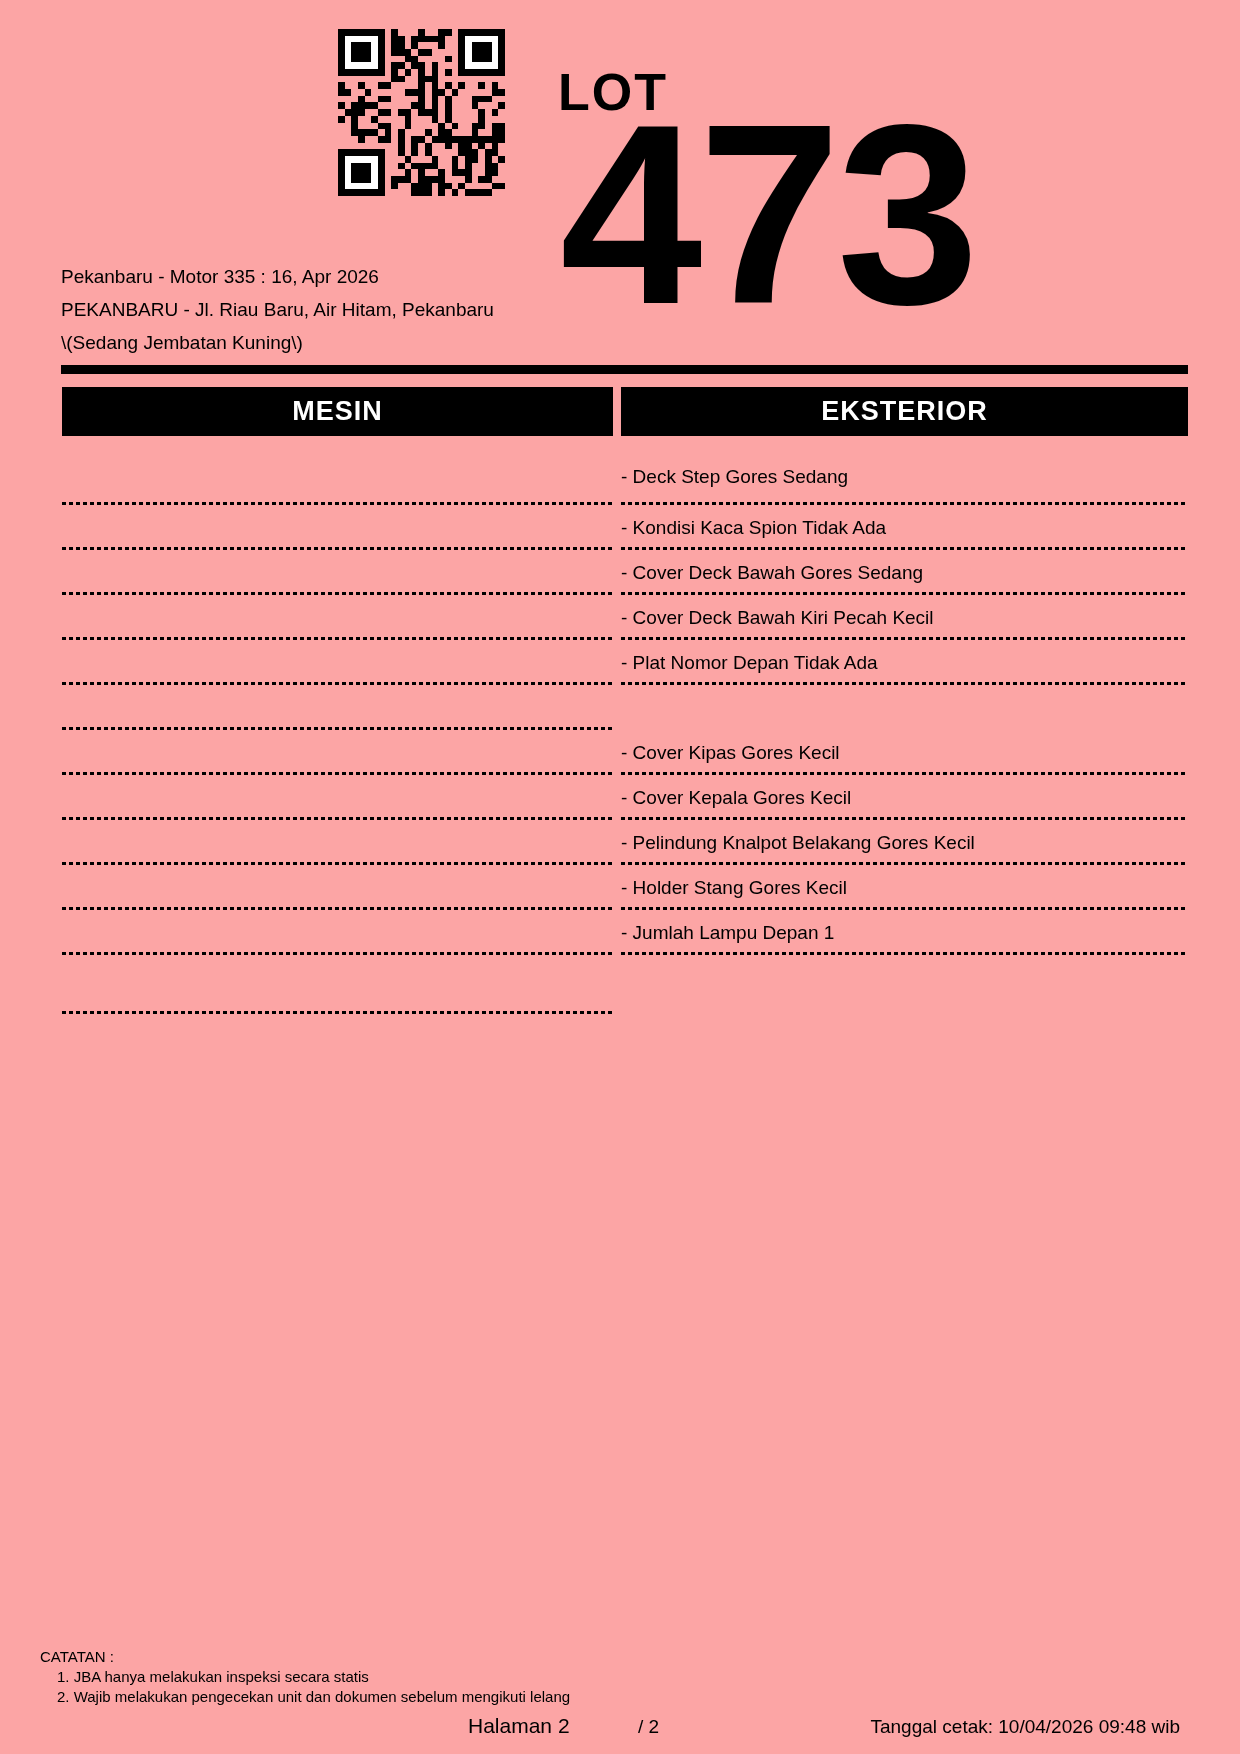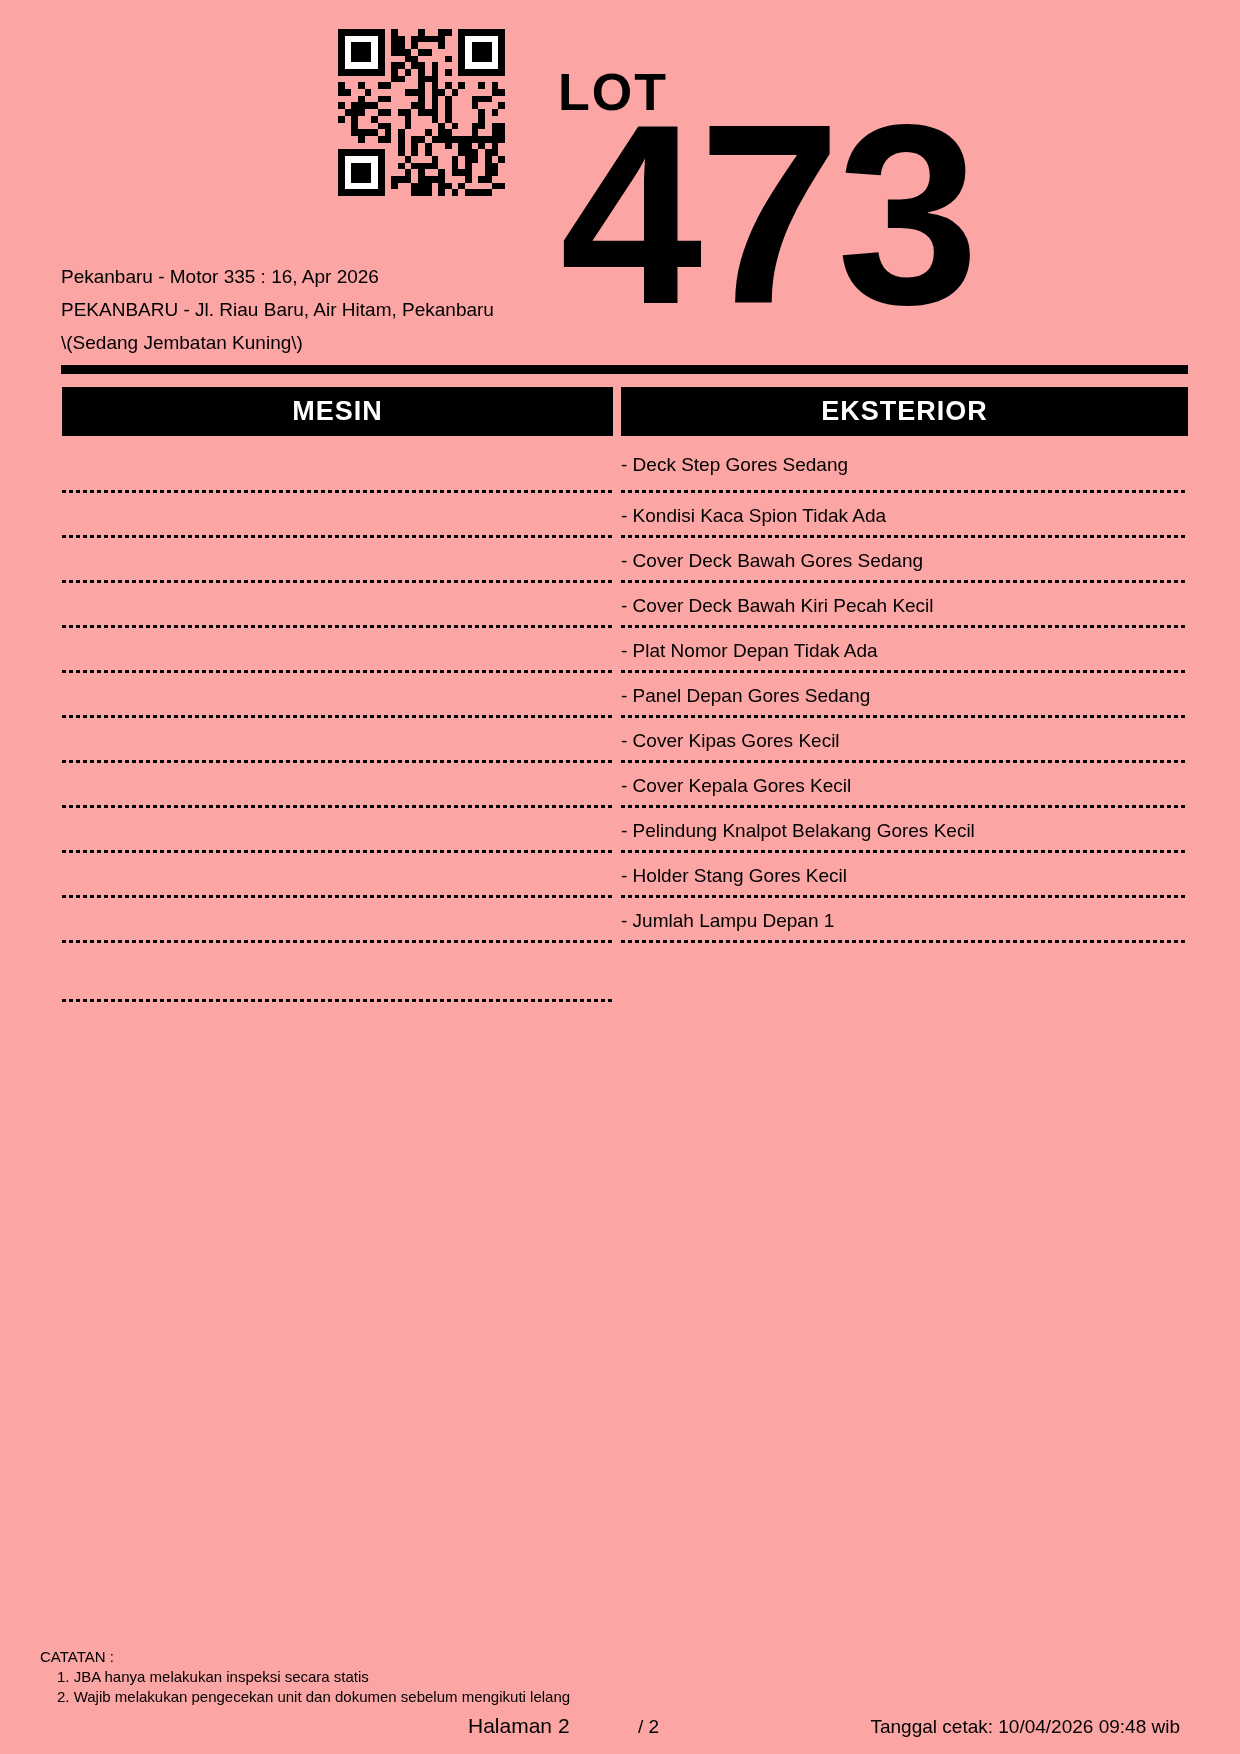--- a/index.html
+++ b/index.html
@@ -19,21 +19,21 @@
 
   .double-rule { position:absolute; left:61px; top:365px; width:1127px; height:3px;
                  border-top:6px solid #000; border-bottom:3px solid #000; }
 
   .col-header { position:absolute; top:387px; height:49px; background:#000; color:#fff;
                 display:flex; align-items:center; justify-content:center;
                 font-size:27px; font-weight:bold; letter-spacing:1px; }
   .col-header-left  { left:62px;  width:551px; }
   .col-header-right { left:621px; width:567px; }
 
-  .rows { position:absolute; left:62px; top:436px; width:1126px; }
+  .rows { position:absolute; left:62px; top:448px; width:1126px; }
   .row { display:flex; height:45px; }
   .row.first { height:57px; }
   .row.last  { height:59px; }
   .cell-left  { width:551px; }
   .cell-gap   { width:8px; }
   .cell-right { flex:1; display:flex; align-items:center; padding-right:16px; }
   .dot-b { background-image:repeating-linear-gradient(90deg,#000 0 4px,transparent 4px 7px);
            background-size:100% 3px; background-position:left bottom; background-repeat:no-repeat; }
   .cell-text { font-size:19px; line-height:21px; white-space:pre-wrap; }
 
@@ -319,23 +319,20 @@
       <div class="cell-left dot-b"></div>
       <div class="cell-gap"></div>
       <div class="cell-right dot-b">
         <span class="cell-text">- Plat Nomor Depan Tidak Ada</span>
       </div>
     </div>
 
     <div class="row">
       <div class="cell-left dot-b"></div>
       <div class="cell-gap"></div>
-      <div class="cell-right dot-b">
-        <span class="cell-text">- Panel Depan Gores Sedang</span>
-      </div>
     </div>
 
     <div class="row">
       <div class="cell-left dot-b"></div>
       <div class="cell-gap"></div>
       <div class="cell-right dot-b">
         <span class="cell-text">- Cover Kipas Gores Kecil</span>
       </div>
     </div>
 

